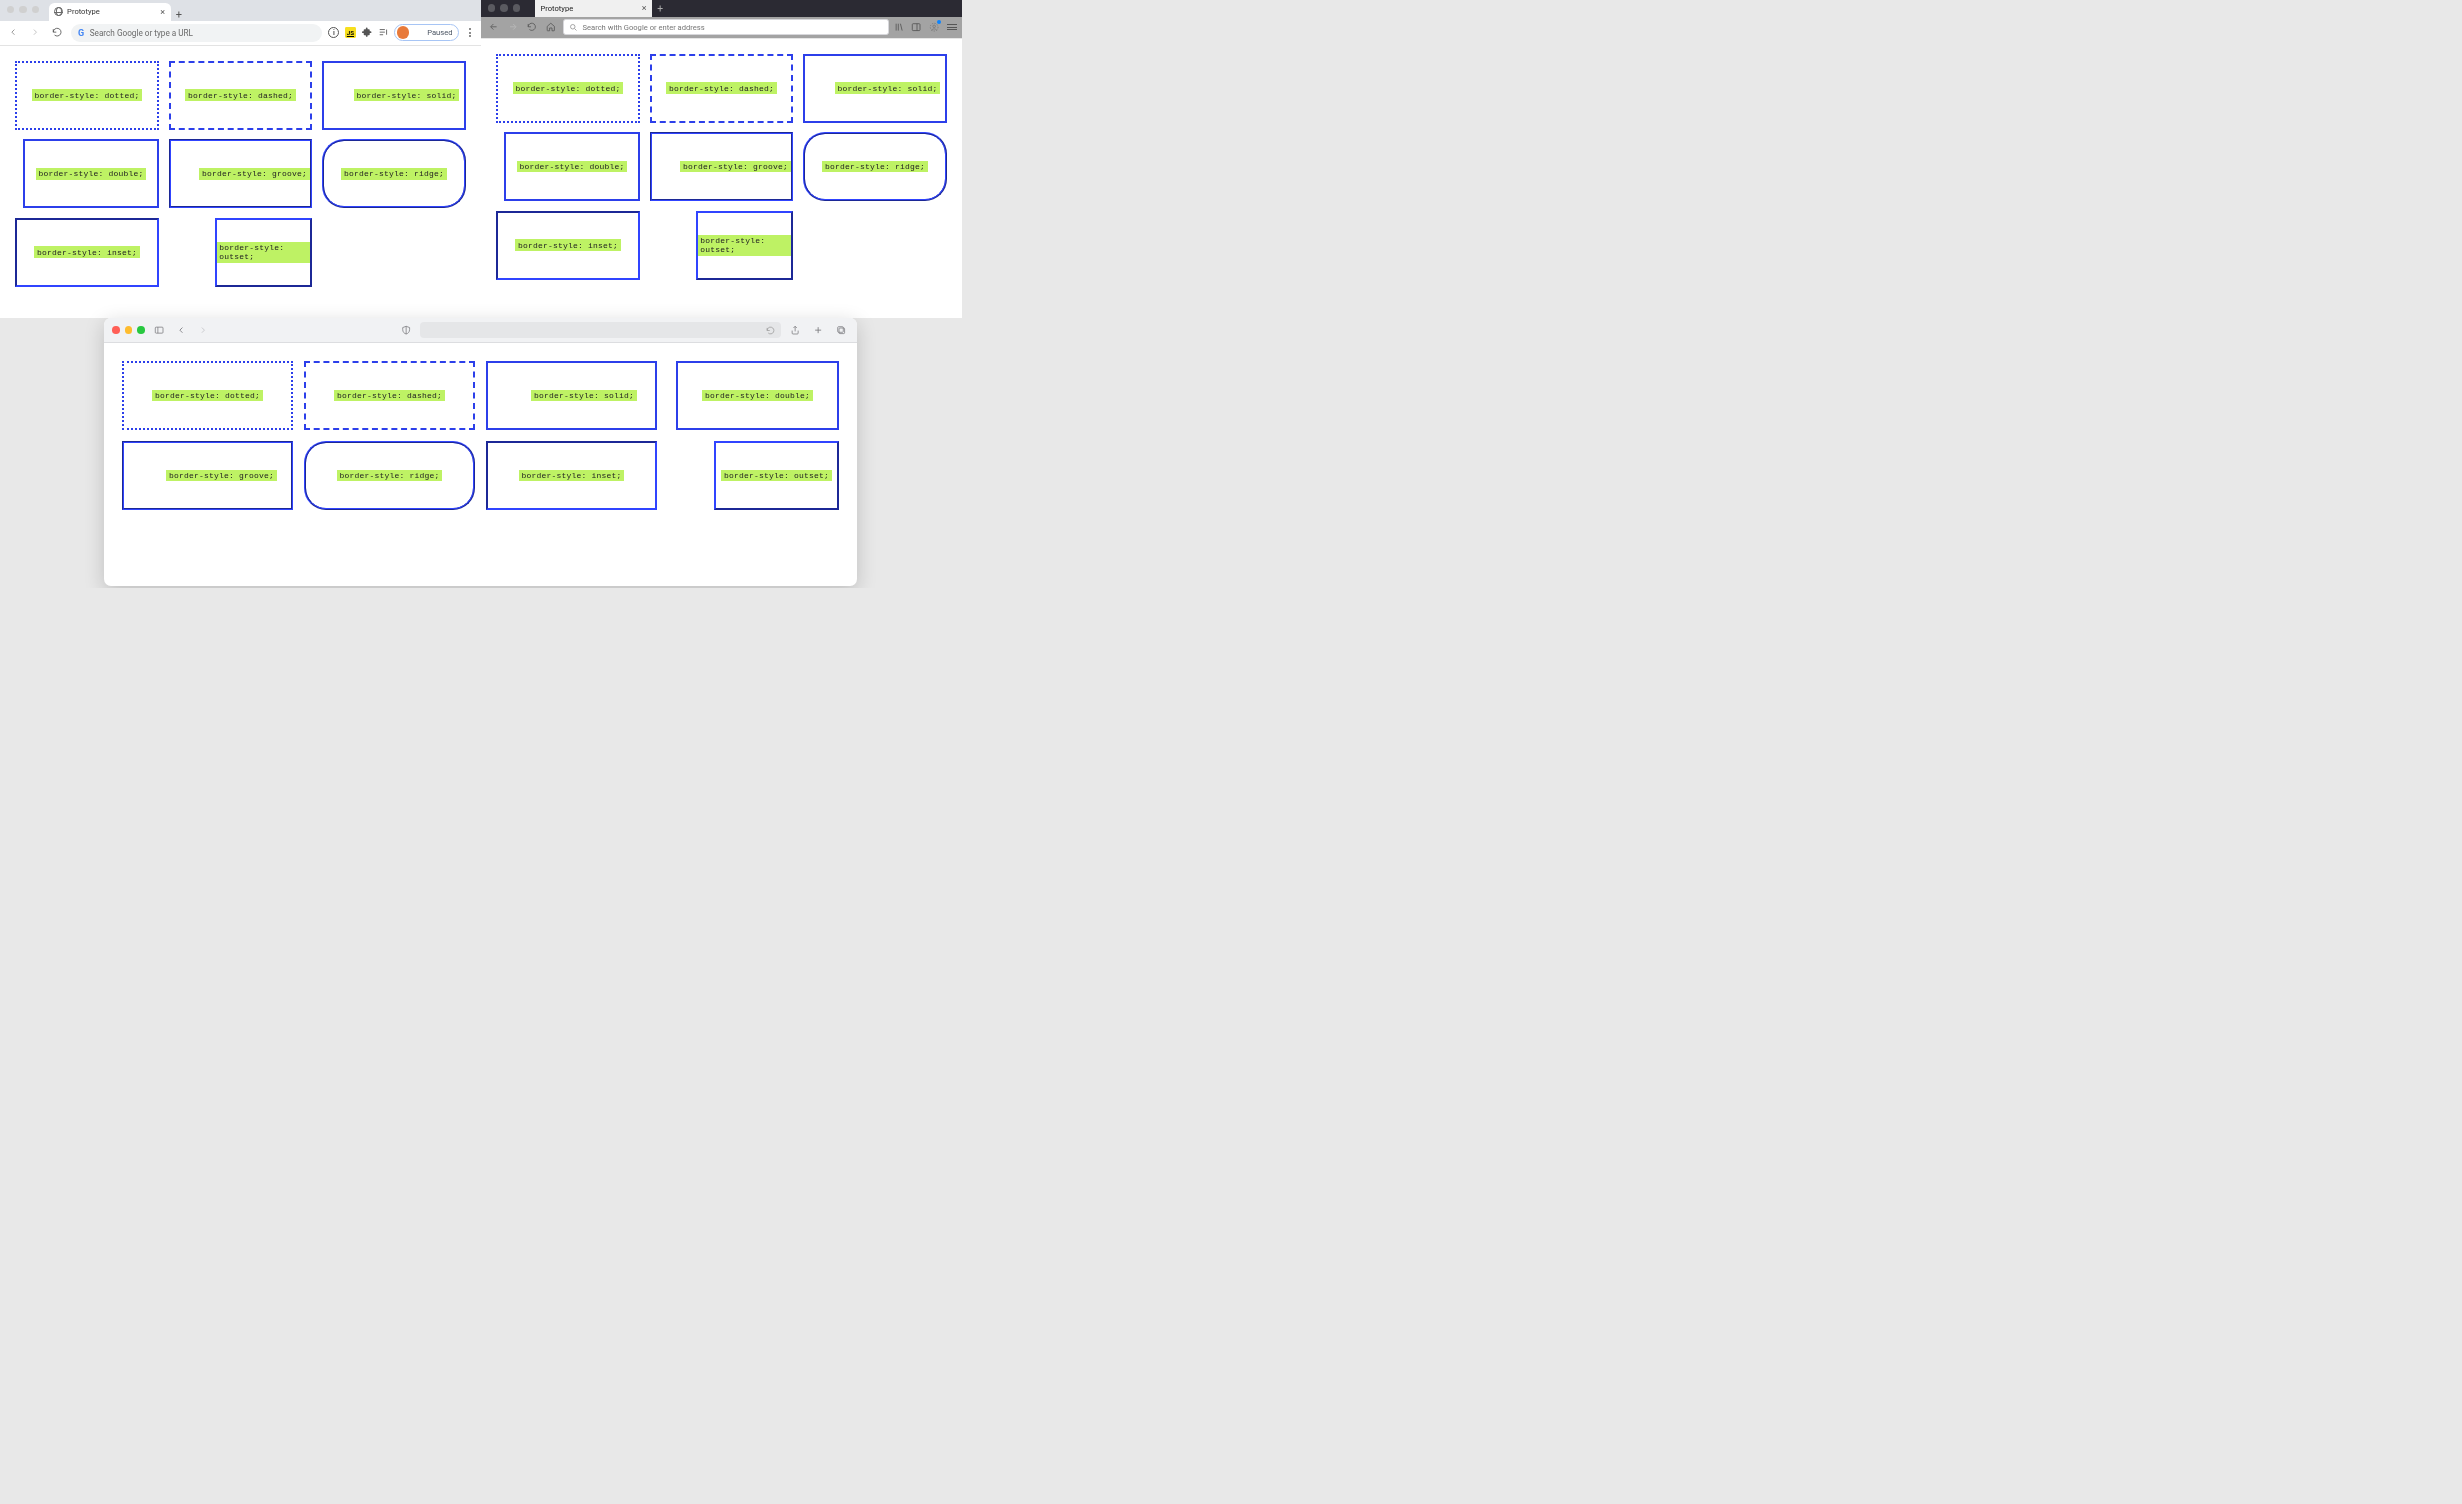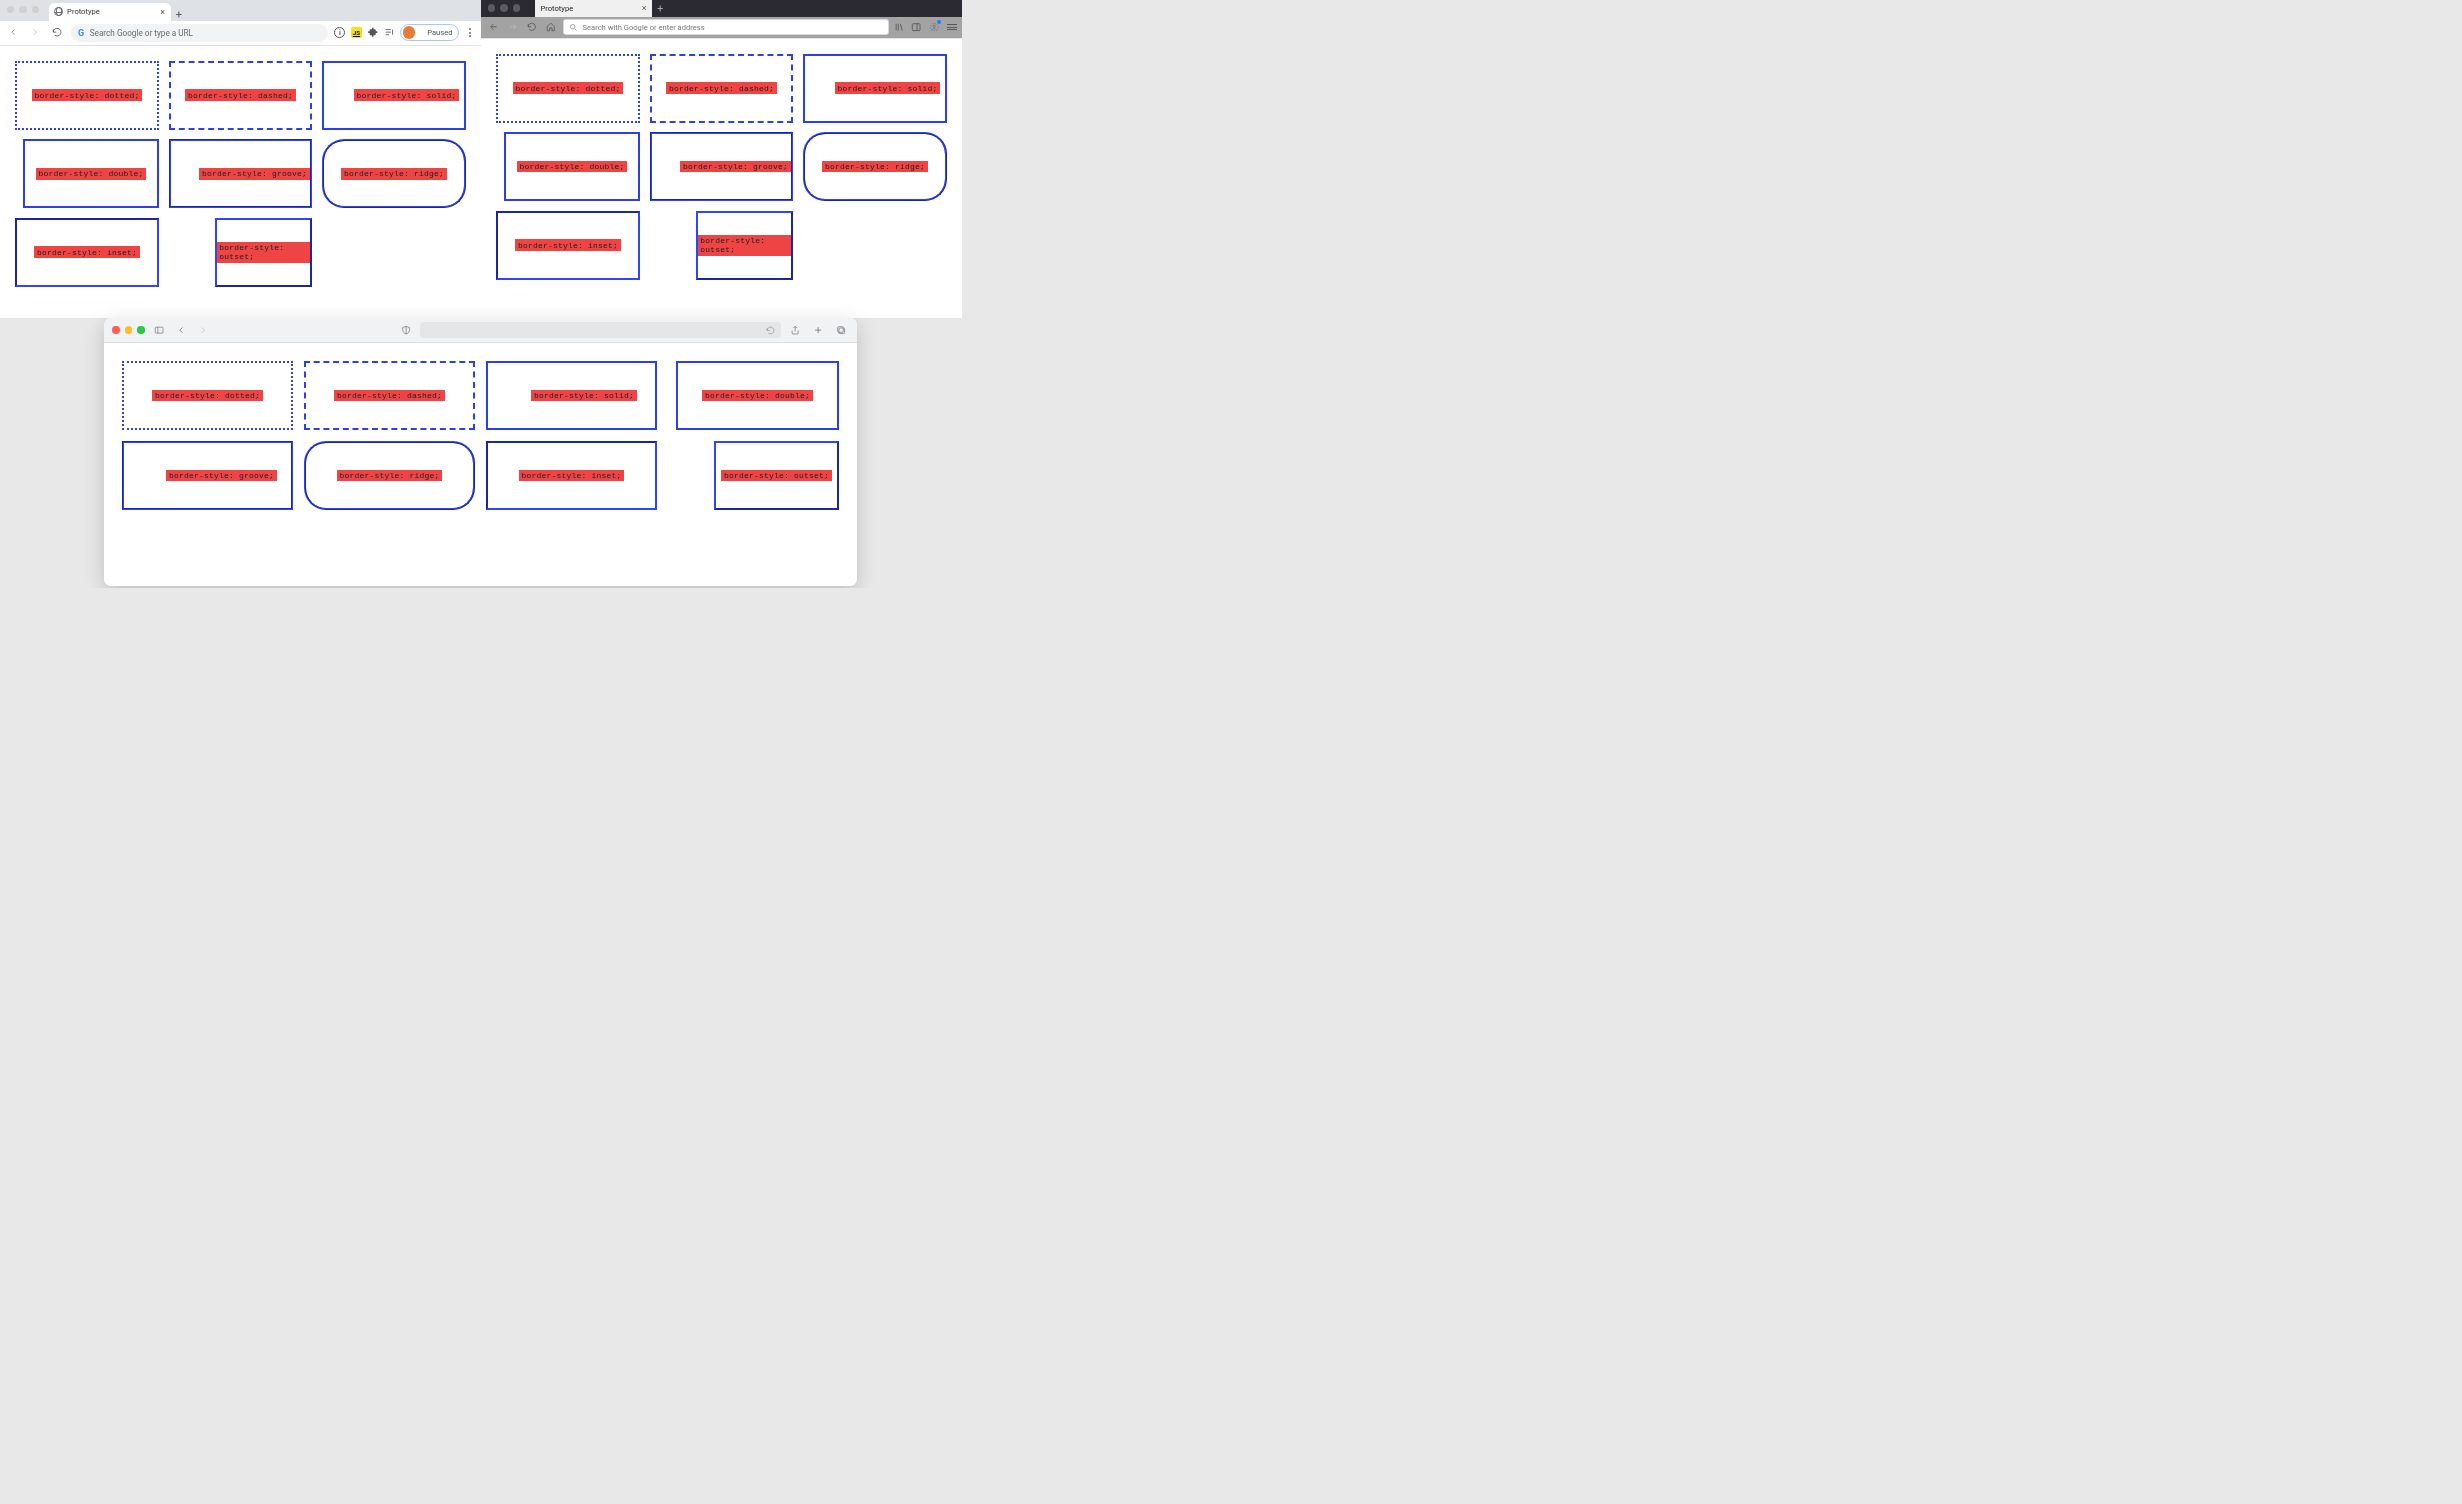--- a/index.html
+++ b/index.html
@@ -89,21 +89,21 @@
     .chrome-g span:nth-child(4){color:#4285F4}
     .chrome-g span:nth-child(5){color:#34A853}
     .chrome-g span:nth-child(6){color:#EA4335}
     .chrome-toolbar-icons { display: flex; align-items: center; gap: 5.5px; }
     .chrome-icon { width: 11px; height: 11px; display:flex; align-items:center; justify-content:center; }
     .chrome-icon.info { border:0.9px solid #555; border-radius:50%; font-size:6.9px; color:#555; font-weight:700;}
     .chrome-icon.js { background:#f7df1e; font-size:6.2px; font-weight:700; color:#000; border-radius:1.4px;text-decoration:underline;}
     .chrome-icon.ext svg { width:10.3px; height:10.3px; }
     .chrome-icon.readlist svg { width:10.3px; height:10.3px; }
     .chrome-paused {
-      display:flex; align-items:center; gap:12px;
+      display:flex; align-items:center; gap:18px;
       border:0.7px solid #a7c5f5; border-radius:9.6px; padding:1.4px 5.5px 1.4px 1.4px;
       font-size:7.6px; color:#4b5563;
     }
     .chrome-paused .avatar { width:12.4px;height:12.4px;border-radius:50%;background:#e87a3a; }
     .chrome-menu { width:11px; display:flex; flex-direction:column; gap:1.4px; align-items:center; }
     .chrome-menu span{width:2.1px;height:2.1px;border-radius:50%;background:#666;}
 
     
     .firefox-window {
       position: absolute;
@@ -184,21 +184,21 @@
     .chrome-window .page-content,
     .firefox-window .page-content { grid-template-columns: repeat(3, 1fr); }
     .safari-window .page-content { grid-template-columns: repeat(4, 1fr); padding: 18px; gap: 11px;}
     .box {
       height: 69px;
       display:flex; align-items:center; justify-content:center;
       border-width: 2.1px;
       border-color: #2c3fea;
     }
     .box code {
-      background:#ef4444;
+      background:#bef264;
       font-family: Menlo, Consolas, "Courier New", monospace;
       font-size: 8px;
       padding: 1.4px 2.7px;
       letter-spacing: 0.2px;
       color:#222;
     }
     .b-dotted{border-style:dotted;}
     .b-dashed{border-style:dashed;align-items:center;}
     .b-solid {border-style:solid;padding-left:25px;}
     .b-double{border-style:double;margin-left:8px;}

